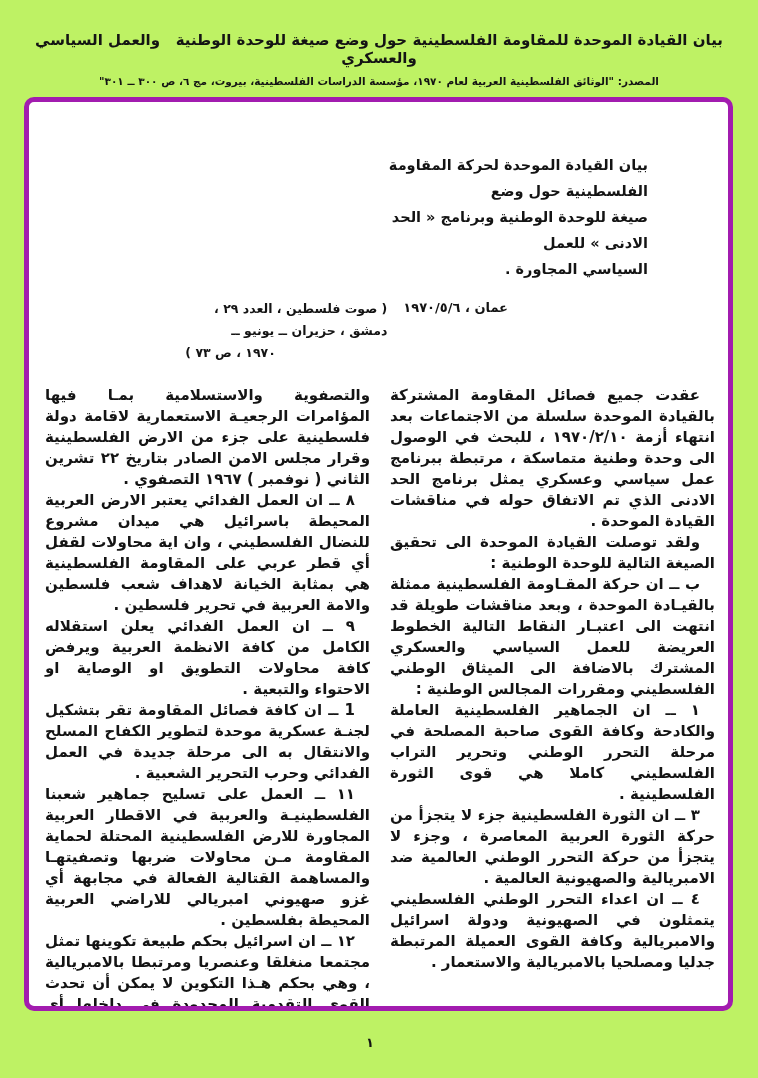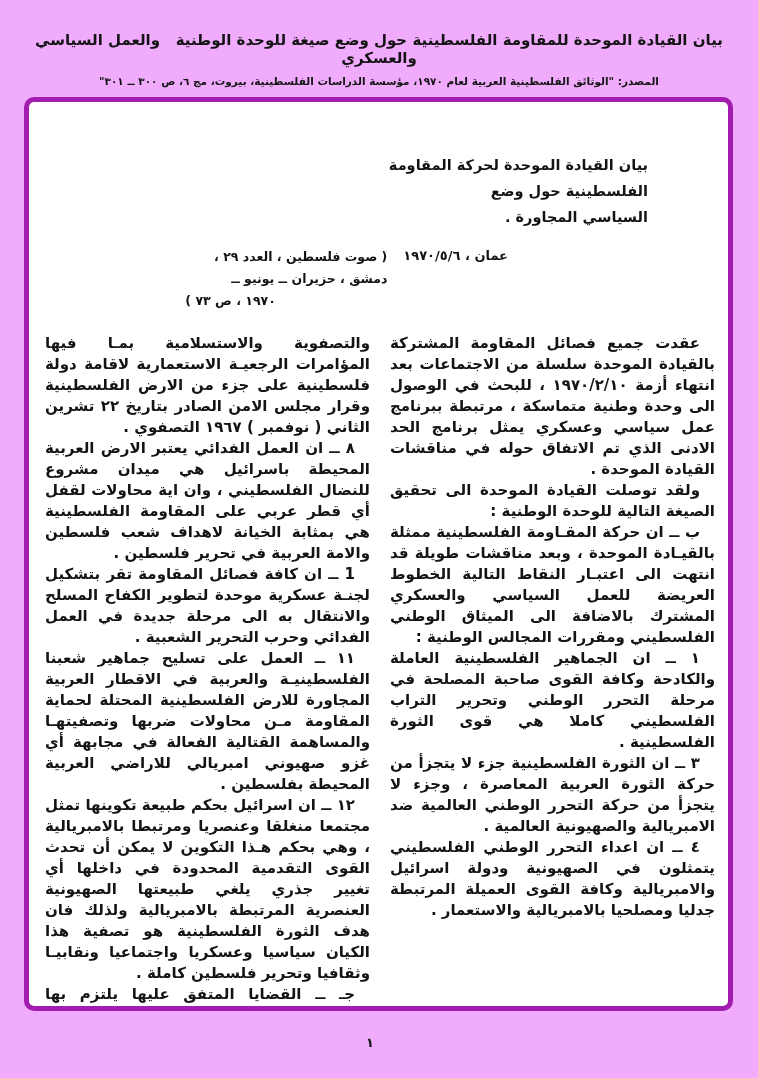--- a/index.html
+++ b/index.html
@@ -4,21 +4,21 @@
 <style>
   * { box-sizing: border-box; }
   html, body {
     margin: 0; padding: 0;
     width: 758px; height: 1078px;
     background: #ffffff;
     font-family: "DejaVu Sans", sans-serif;
     color: #141414;
     overflow: hidden;
   }
-  .page { position: relative; width: 758px; height: 1078px; background: #f0abfc; }
+  .page { position: relative; width: 758px; height: 1078px; background: #bef264; }
 
   
   .header {
     position: absolute; top: 31px; left: 0; width: 758px;
     text-align: center; direction: rtl;
   }
   .header-title { font-size: 15px; font-weight: bold; letter-spacing: 0; }
   .header-source { font-size: 10.5px; font-weight: bold; margin-top: 8px; }
 
   
@@ -81,20 +81,21 @@
 
   <div class="header">
     <div class="header-title">بيان القيادة الموحدة للمقاومة الفلسطينية حول وضع صيغة للوحدة الوطنية &nbsp; والعمل السياسي والعسكري</div>
     <div class="header-source">المصدر: "الوثائق الفلسطينية العربية لعام ١٩٧٠، مؤسسة الدراسات الفلسطينية، بيروت، مج ٦، ص ٣٠٠ ــ ٣٠١"</div>
   </div>
 
   <div class="frame">
 
     <div class="doc-title">
       <div>بيان القيادة الموحدة لحركة المقاومة الفلسطينية حول وضع</div>
+      <div>صيغة للوحدة الوطنية وبرنامج « الحد الادنى » للعمل</div>
       <div>السياسي المجاورة .</div>
     </div>
 
     <div class="meta-row">
       <div class="dateline">عمان ، ١٩٧٠/٥/٦</div>
       <div class="citation">
         <div class="cit-line">( صوت فلسطين ، العدد ٢٩ ،</div>
         <div class="cit-line">دمشق ، حزيران ــ يونيو ــ</div>
         <div class="cit-line">١٩٧٠ ، ص ٧٣ )</div>
       </div>
@@ -106,20 +107,21 @@
         <p>ولقد توصلت القيادة الموحدة الى تحقيق الصيغة التالية للوحدة الوطنية :</p>
         <p>ب ــ ان حركة المقـاومة الفلسطينية ممثلة بالقيـادة الموحدة ، وبعد مناقشات طويلة قد انتهت الى اعتبـار النقاط التالية الخطوط العريضة للعمل السياسي والعسكري المشترك بالاضافة الى الميثاق الوطني الفلسطيني ومقررات المجالس الوطنية :</p>
         <p>١ ــ ان الجماهير الفلسطينية العاملة والكادحة وكافة القوى صاحبة المصلحة في مرحلة التحرر الوطني وتحرير التراب الفلسطيني كاملا هي قوى الثورة الفلسطينية .</p>
         <p>٣ ــ ان الثورة الفلسطينية جزء لا يتجزأ من حركة الثورة العربية المعاصرة ، وجزء لا يتجزأ من حركة التحرر الوطني العالمية ضد الامبريالية والصهيونية العالمية .</p>
         <p>٤ ــ ان اعداء التحرر الوطني الفلسطيني يتمثلون في الصهيونية ودولة اسرائيل والامبريالية وكافة القوى العميلة المرتبطة جدليا ومصلحيا بالامبريالية والاستعمار .</p>
 
       </div>
       <div class="col">
         <p class="cont">والتصفوية والاستسلامية بمـا فيها المؤامرات الرجعيـة الاستعمارية لاقامة دولة فلسطينية على جزء من الارض الفلسطينية وقرار مجلس الامن الصادر بتاريخ ٢٢ تشرين الثاني ( نوفمبر ) ١٩٦٧ التصفوي .</p>
         <p>٨ ــ ان العمل الفدائي يعتبر الارض العربية المحيطة باسرائيل هي ميدان مشروع للنضال الفلسطيني ، وان اية محاولات لقفل أي قطر عربي على المقاومة الفلسطينية هي بمثابة الخيانة لاهداف شعب فلسطين والامة العربية في تحرير فلسطين .</p>
+        <p>٩ ــ ان العمل الفدائي يعلن استقلاله الكامل من كافة الانظمة العربية ويرفض كافة محاولات التطويق او الوصاية او الاحتواء والتبعية .</p>
         <p>1 ــ ان كافة فصائل المقاومة تقر بتشكيل لجنـة عسكرية موحدة لتطوير الكفاح المسلح والانتقال به الى مرحلة جديدة في العمل الفدائي وحرب التحرير الشعبية .</p>
         <p>١١ ــ العمل على تسليح جماهير شعبنا الفلسطينيـة والعربية في الاقطار العربية المجاورة للارض الفلسطينية المحتلة لحماية المقاومة مـن محاولات ضربها وتصفيتهـا والمساهمة القتالية الفعالة في مجابهة أي غزو صهيوني امبريالي للاراضي العربية المحيطة بفلسطين .</p>
         <p>١٢ ــ ان اسرائيل بحكم طبيعة تكوينها تمثل مجتمعا منغلقا وعنصريا ومرتبطا بالامبريالية ، وهي بحكم هـذا التكوين لا يمكن أن تحدث القوى التقدمية المحدودة في داخلها أي تغيير جذري يلغي طبيعتها الصهيونية العنصرية المرتبطة بالامبريالية ولذلك فان هدف الثورة الفلسطينية هو تصفية هذا الكيان سياسيا وعسكريا واجتماعيا ونقابيـا وثقافيا وتحرير فلسطين كاملة .</p>
         <p>جـ ــ القضايا المتفق عليها يلتزم بها جماعيا والقضايا التي لم يتفق عليها بعد يمارسها كل فصيل ضمن رؤياه لها واعتبار ان القضايا التي تمس أمن الثورة يلتزم بها جماعيا .</p>
 
       </div>
     </div>
 
   </div>
 

